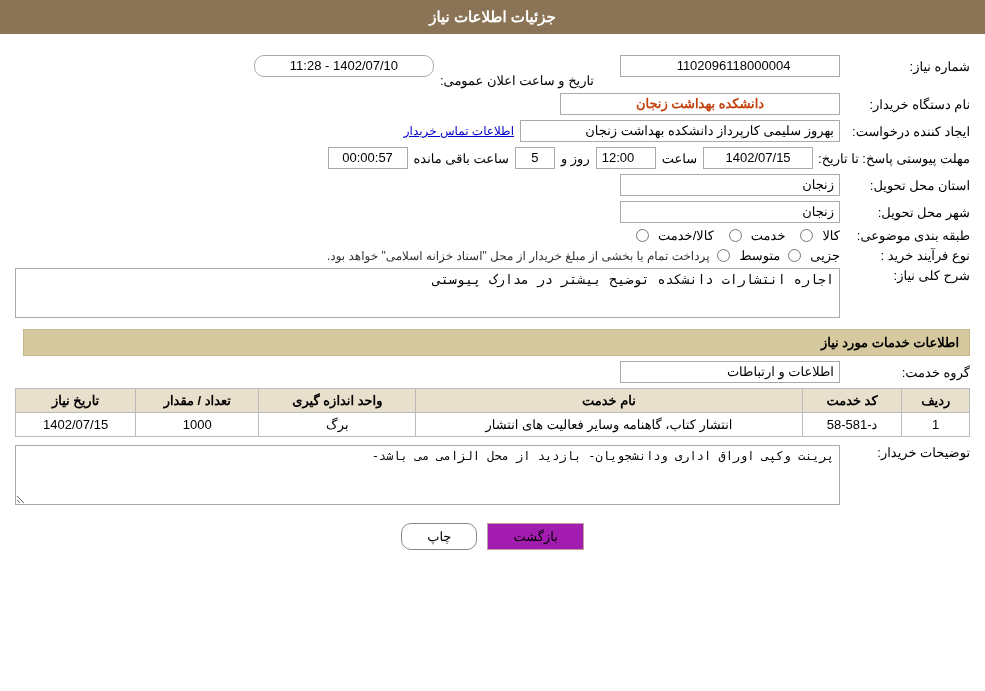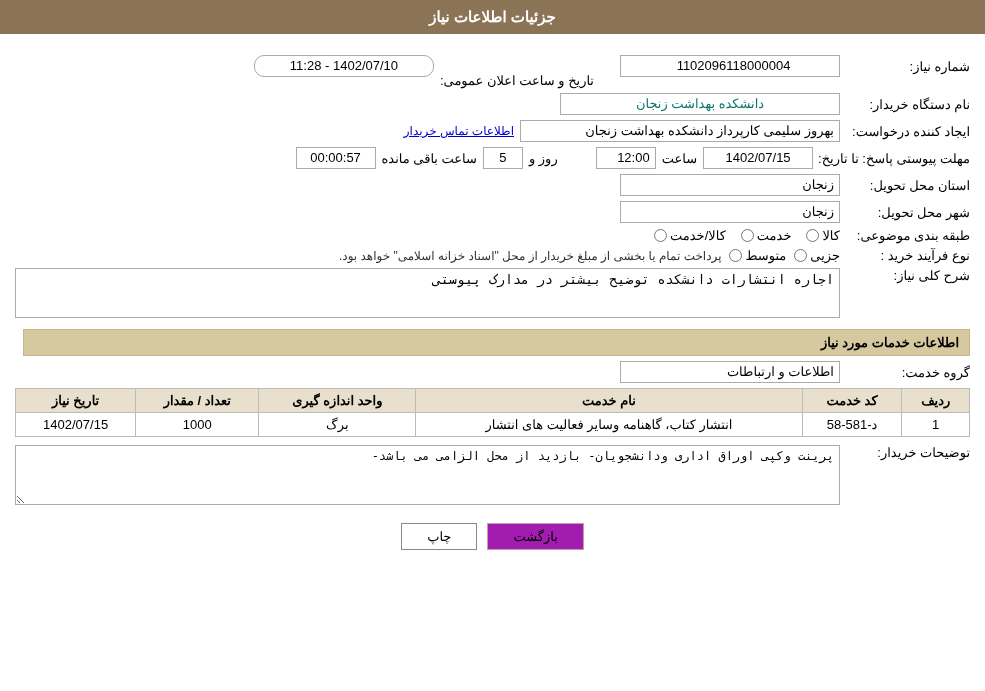--- a/index.html
+++ b/index.html
@@ -31,22 +31,22 @@
       background: #fff;
       padding: 2px 5px;
       height: 22px;
       display: inline-block;
     }
     .input-wide {
       width: 220px;
       padding-left: 12px;
     }
     .highlight-text {
-      color: #0f766e;
-      font-weight: normal;
+      color: #c2410c;
+      font-weight: bold;
     }
     .link-text {
       color: #0000cc;
       text-decoration: underline;
       cursor: pointer;
     }
     .section-divider {
       background: #d6c9a0;
       padding: 5px 10px;
       font-weight: bold;
@@ -56,21 +56,21 @@
     }
     .radio-group {
       display: flex;
       gap: 15px;
       align-items: center;
       direction: rtl;
     }
     .radio-label {
       display: flex;
       align-items: center;
-      gap: 3px;
+      gap: 9px;
     }
     .process-text {
       font-size: 12px;
       color: #333;
     }
     .textarea-box {
       border: 1px solid #aaa;
       background: #fff;
       width: 100%;
       height: 50px;
@@ -119,20 +119,21 @@
     .btn {
       padding: 5px 25px;
       border: 1px solid #888;
       cursor: pointer;
       font-size: 13px;
       font-family: Tahoma, Arial, sans-serif;
     }
     .btn-print {
       background: #fff;
       color: #000;
+      border-radius: 10px;
     }
     .btn-back {
       background: #a21caf;
       color: #000;
       border-color: #c0a0a0;
     }
     .inline-flex {
       display: flex;
       align-items: center;
       gap: 6px;
@@ -189,21 +190,21 @@
         <span class="link-text" style="font-size:12px;">اطلاعات تماس خریدار</span>
       </div>
     </div>
 
     <div class="row-wrapper">
       <div class="field-label">مهلت پیوستی پاسخ: تا تاریخ:</div>
       <div class="field-value">
         <div class="inline-flex">
           <span class="input-box" style="width:110px;text-align:center;">1402/07/15</span>
           <span>ساعت</span>
-          <span class="input-box" style="width:60px;text-align:right;margin-left:32px;">12:00</span>
+          <span class="input-box" style="width:60px;text-align:left;">12:00</span>
           <span>روز و</span>
           <span class="input-box" style="width:40px;text-align:center;">5</span>
           <span>ساعت باقی مانده</span>
           <span class="input-box" style="width:80px;text-align:center;">00:00:57</span>
         </div>
       </div>
     </div>
 
     <div class="row-wrapper">
       <div class="field-label">استان محل تحویل:</div>

